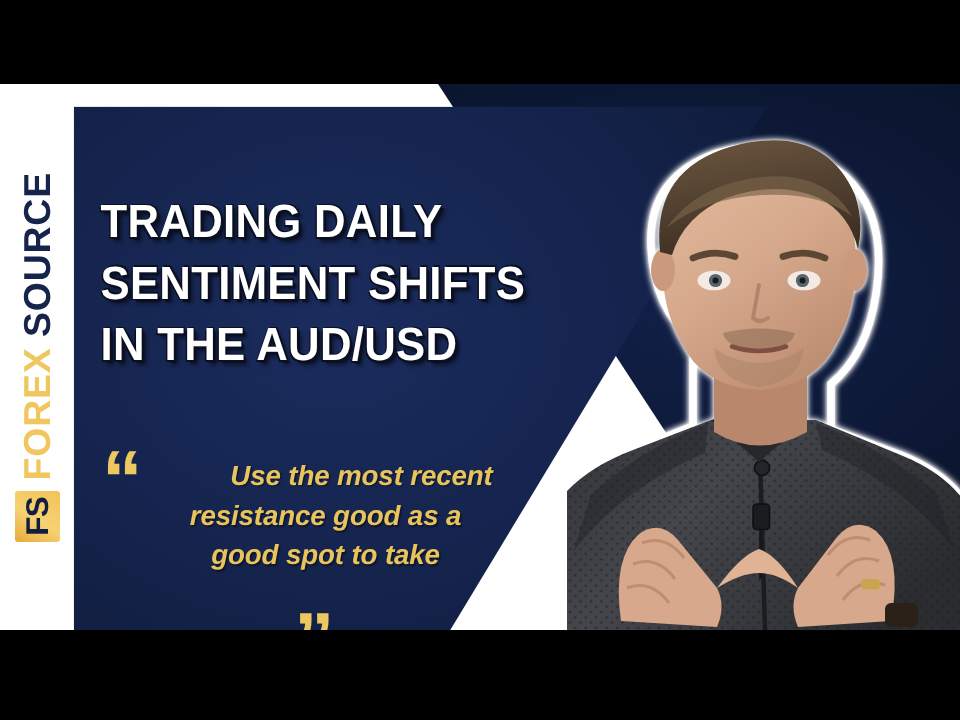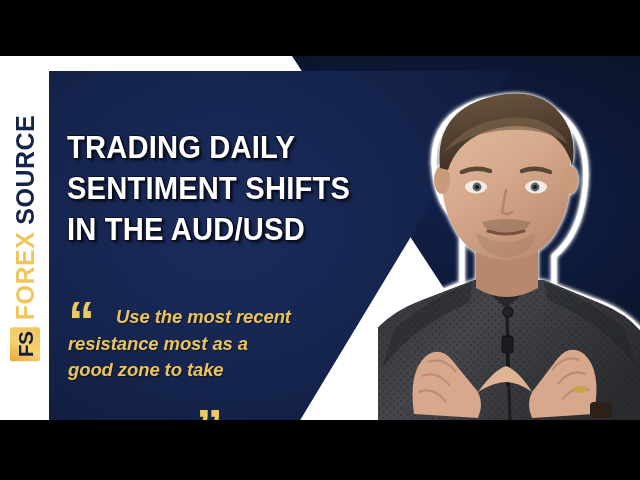--- a/index.html
+++ b/index.html
@@ -175,20 +175,21 @@
     top: 0;
     width: 250px;
     color: #e9c35c;
     font-family: "Liberation Sans", sans-serif;
     font-style: italic;
     font-weight: bold;
     font-size: 18.5px;
     line-height: 1.44;
     letter-spacing: -0.1px;
     text-shadow: 1px 1px 1px rgba(0,0,0,0.45);
+    text-align: center;
   }
   .quote-text .ql { display: block; }
   .quote-text .ql.indent-back { margin-left: -48px; }
 
   
   .presenter {
     position: absolute;
     left: 378px;
     top: 0;
     width: 262px;
@@ -228,22 +229,22 @@
     <div class="headline">
       <span class="hl-line">TRADING DAILY</span>
       <span class="hl-line">SENTIMENT SHIFTS</span>
       <span class="hl-line">IN THE AUD/USD</span>
     </div>
 
     <div class="quote-block">
       <span class="q-mark q-open">“</span>
       <div class="quote-text">
         <span class="ql">Use the most recent</span>
-        <span class="ql indent-back">resistance most as a</span>
-        <span class="ql indent-back">good zone to take</span>
+        <span class="ql indent-back">resistance good as a</span>
+        <span class="ql indent-back">good spot to take</span>
       </div>
       <span class="q-mark q-close">”</span>
     </div>
 
     <div class="presenter">
       <svg width="262" height="364" viewBox="0 0 262 364" xmlns="http://www.w3.org/2000/svg">
         <defs>
           <linearGradient id="shirtG" x1="0" y1="0" x2="1" y2="0.4">
             <stop offset="0" stop-color="#2e3034"></stop>
             <stop offset="0.45" stop-color="#44464b"></stop>

